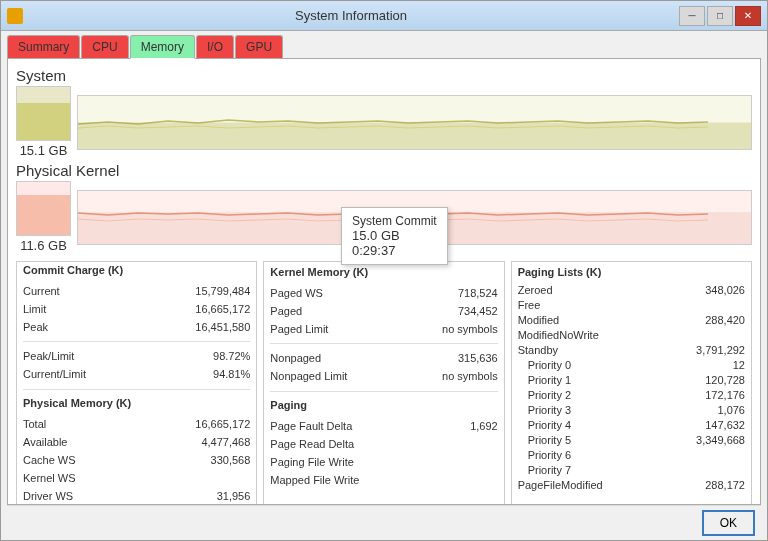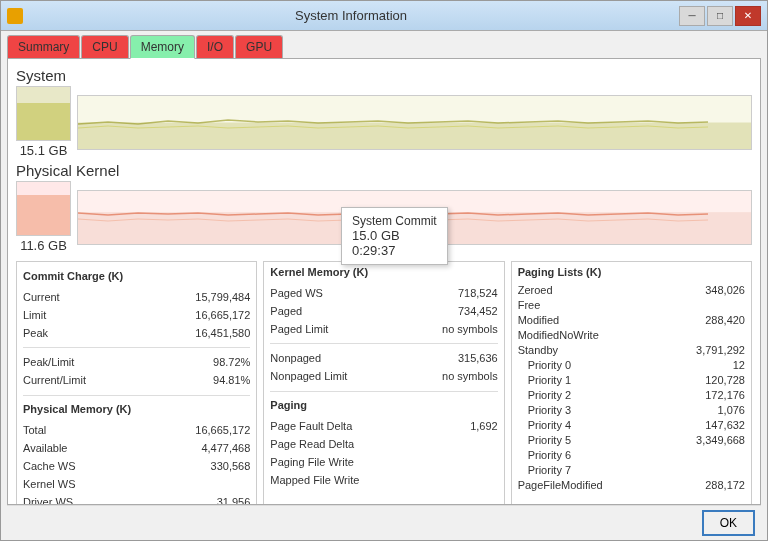--- a/index.html
+++ b/index.html
@@ -300,21 +300,21 @@
     </div>
 
     <div class="tooltip">
       <div class="tooltip-title">System Commit</div>
       <div class="tooltip-value">15.0 GB</div>
       <div class="tooltip-value">0:29:37</div>
     </div>
 
     <div class="stats-section">
 
-      <div style="flex:1; display:flex; flex-direction:column; gap:4px; border:1px solid #ccc; padding:8px 6px;">
+      <div style="flex:1; display:flex; flex-direction:column; gap:4px; border:1px solid #ccc; padding:2px 6px;">
         <div class="stats-title">Commit Charge (K)</div>
         <div class="stats-row">
           <span class="label">Current</span>
           <span class="value">15,799,484</span>
         </div>
         <div class="stats-row">
           <span class="label">Limit</span>
           <span class="value">16,665,172</span>
         </div>
         <div class="stats-row">

